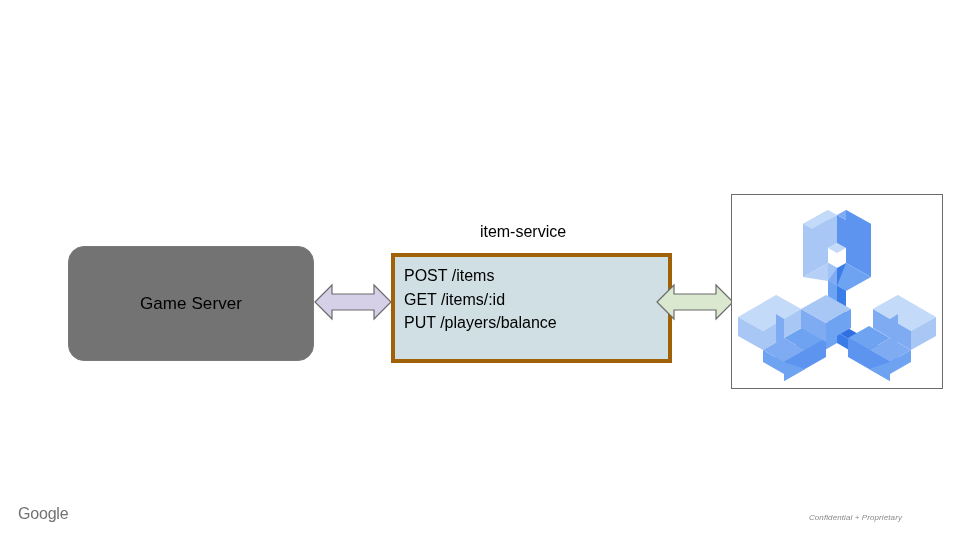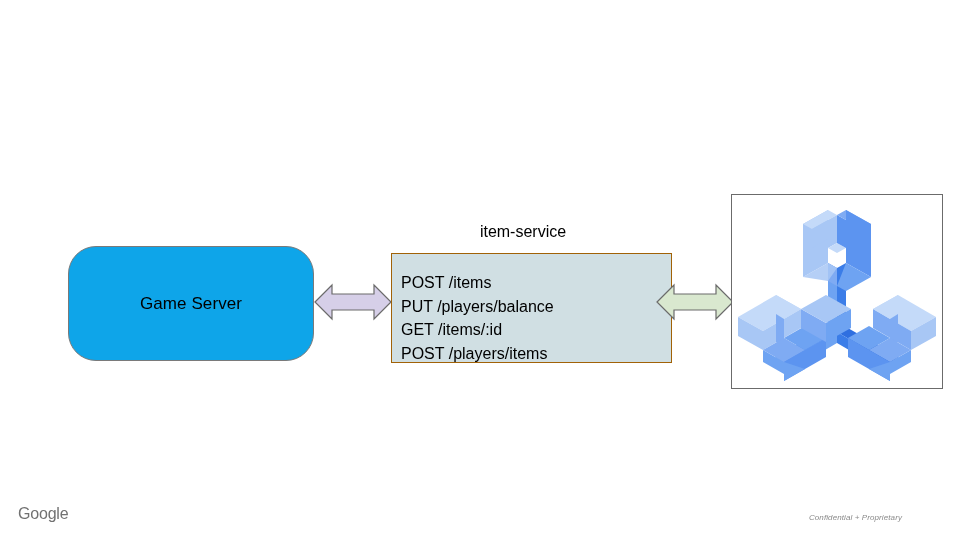--- a/index.html
+++ b/index.html
@@ -23,23 +23,23 @@
     background: #ffffff;
   }
 
   
   .game-server-node {
     position: absolute;
     left: 68px;
     top: 246px;
     width: 246px;
     height: 115px;
-    background: #0ea5e9;
+    background: #737373;
     border: 1px solid #7a7a7a;
-    border-radius: 28px;
+    border-radius: 16px;
     box-sizing: border-box;
     display: flex;
     align-items: center;
     justify-content: center;
   }
   .game-server-label {
     font-size: 17px;
     color: #000000;
     letter-spacing: 0.1px;
   }
@@ -55,23 +55,23 @@
     font-weight: normal;
     color: #000000;
   }
   .service-box {
     position: absolute;
     left: 391px;
     top: 253px;
     width: 281px;
     height: 110px;
     background: #d0dfe3;
-    border: 1px solid #a16207;
+    border: 4px solid #a16207;
     box-sizing: border-box;
-    padding: 17px 0 0 9px;
+    padding: 7px 0 0 9px;
   }
   .endpoint-line {
     font-size: 16px;
     line-height: 23.5px;
     color: #000000;
     white-space: nowrap;
   }
 
   
   .arrow {
@@ -136,23 +136,22 @@
       <svg width="78" height="46" viewBox="0 0 78 46">
         <polygon points="1,23 18,6 18,15 60,15 60,6 77,23 60,40 60,31 18,31 18,40" fill="#d6cfe8" stroke="#6b6b6b" stroke-width="1.2" stroke-linejoin="miter"></polygon>
       </svg>
     </span>
   </div>
 
   <div class="service-title">item-service</div>
 
   <div class="service-box">
     <div class="endpoint-line">POST /items</div>
+    <div class="endpoint-line">GET /items/:id</div>
     <div class="endpoint-line">PUT /players/balance</div>
-    <div class="endpoint-line">GET /items/:id</div>
-    <div class="endpoint-line">POST /players/items</div>
   </div>
 
   <div class="arrow arrow-right-conn">
     <span>
       <svg width="78" height="46" viewBox="0 0 78 46">
         <polygon points="1,23 18,6 18,15 60,15 60,6 77,23 60,40 60,31 18,31 18,40" fill="#d9e8cf" stroke="#6b6b6b" stroke-width="1.2" stroke-linejoin="miter"></polygon>
       </svg>
     </span>
   </div>
 

